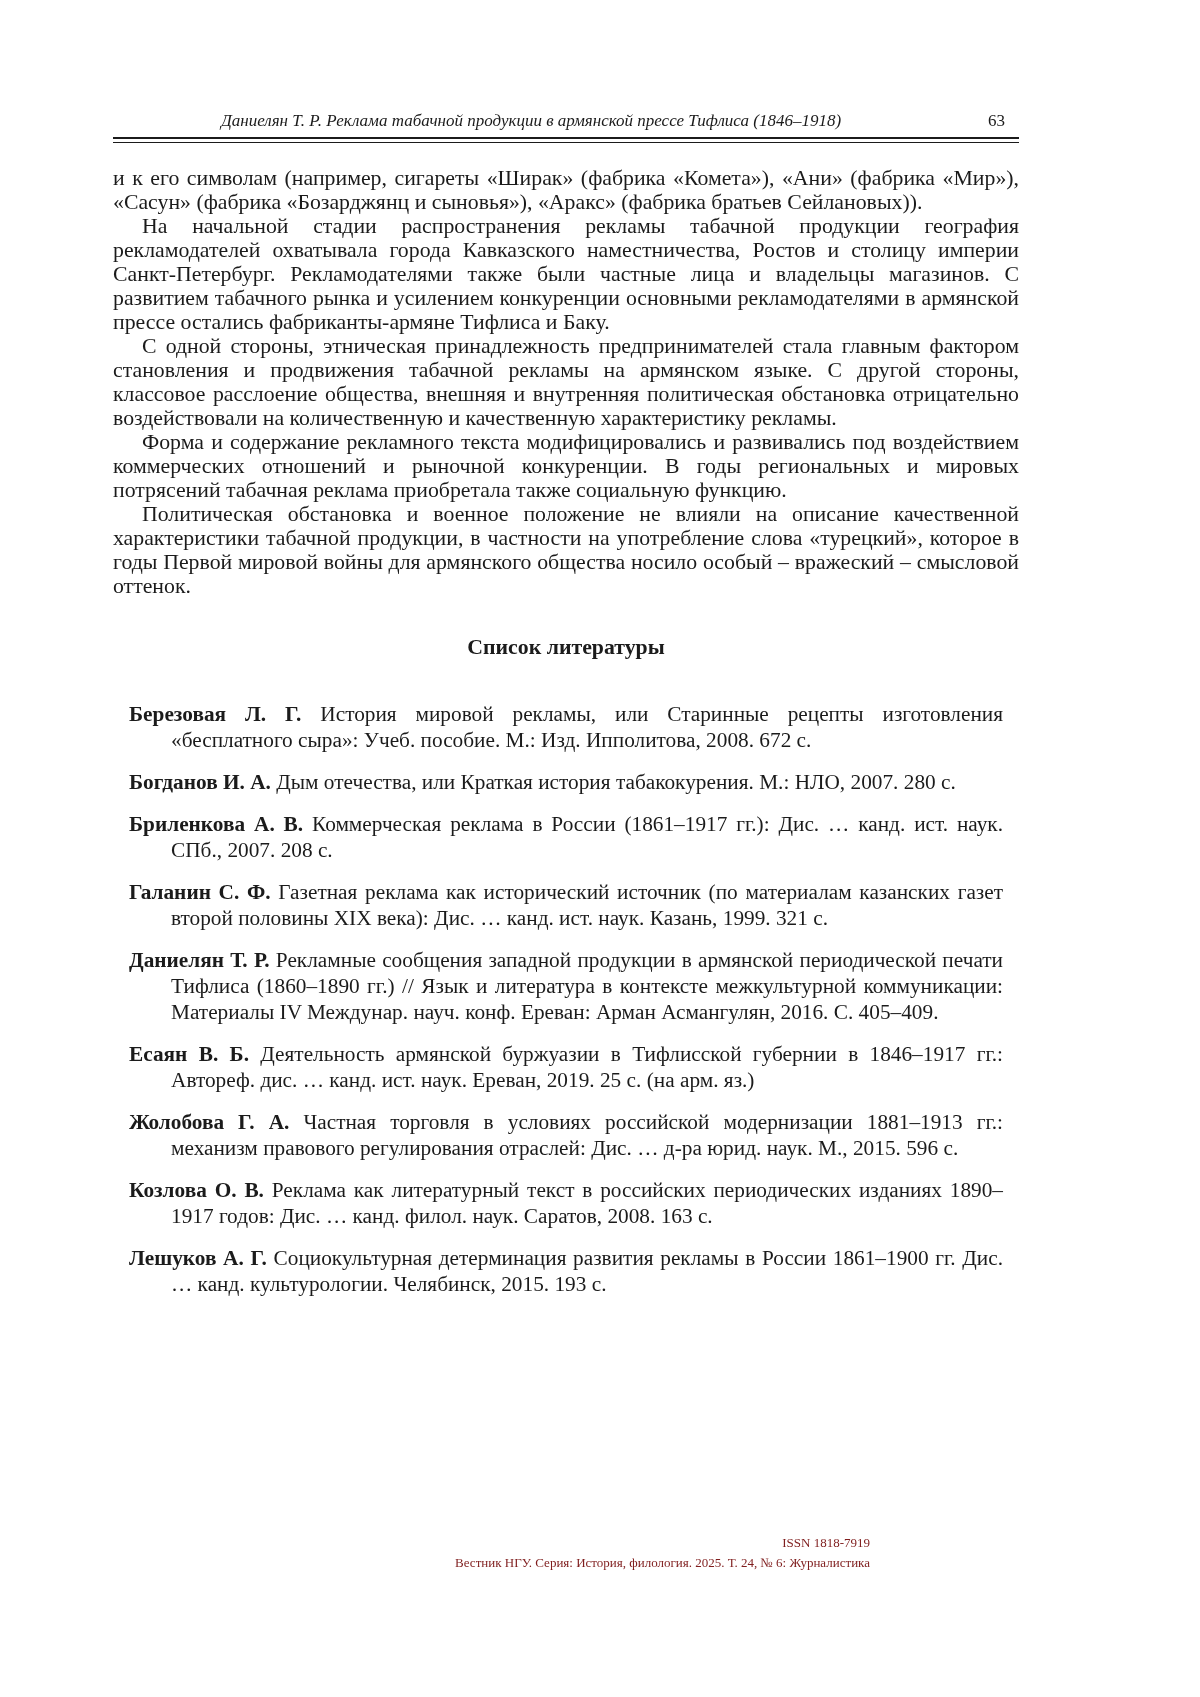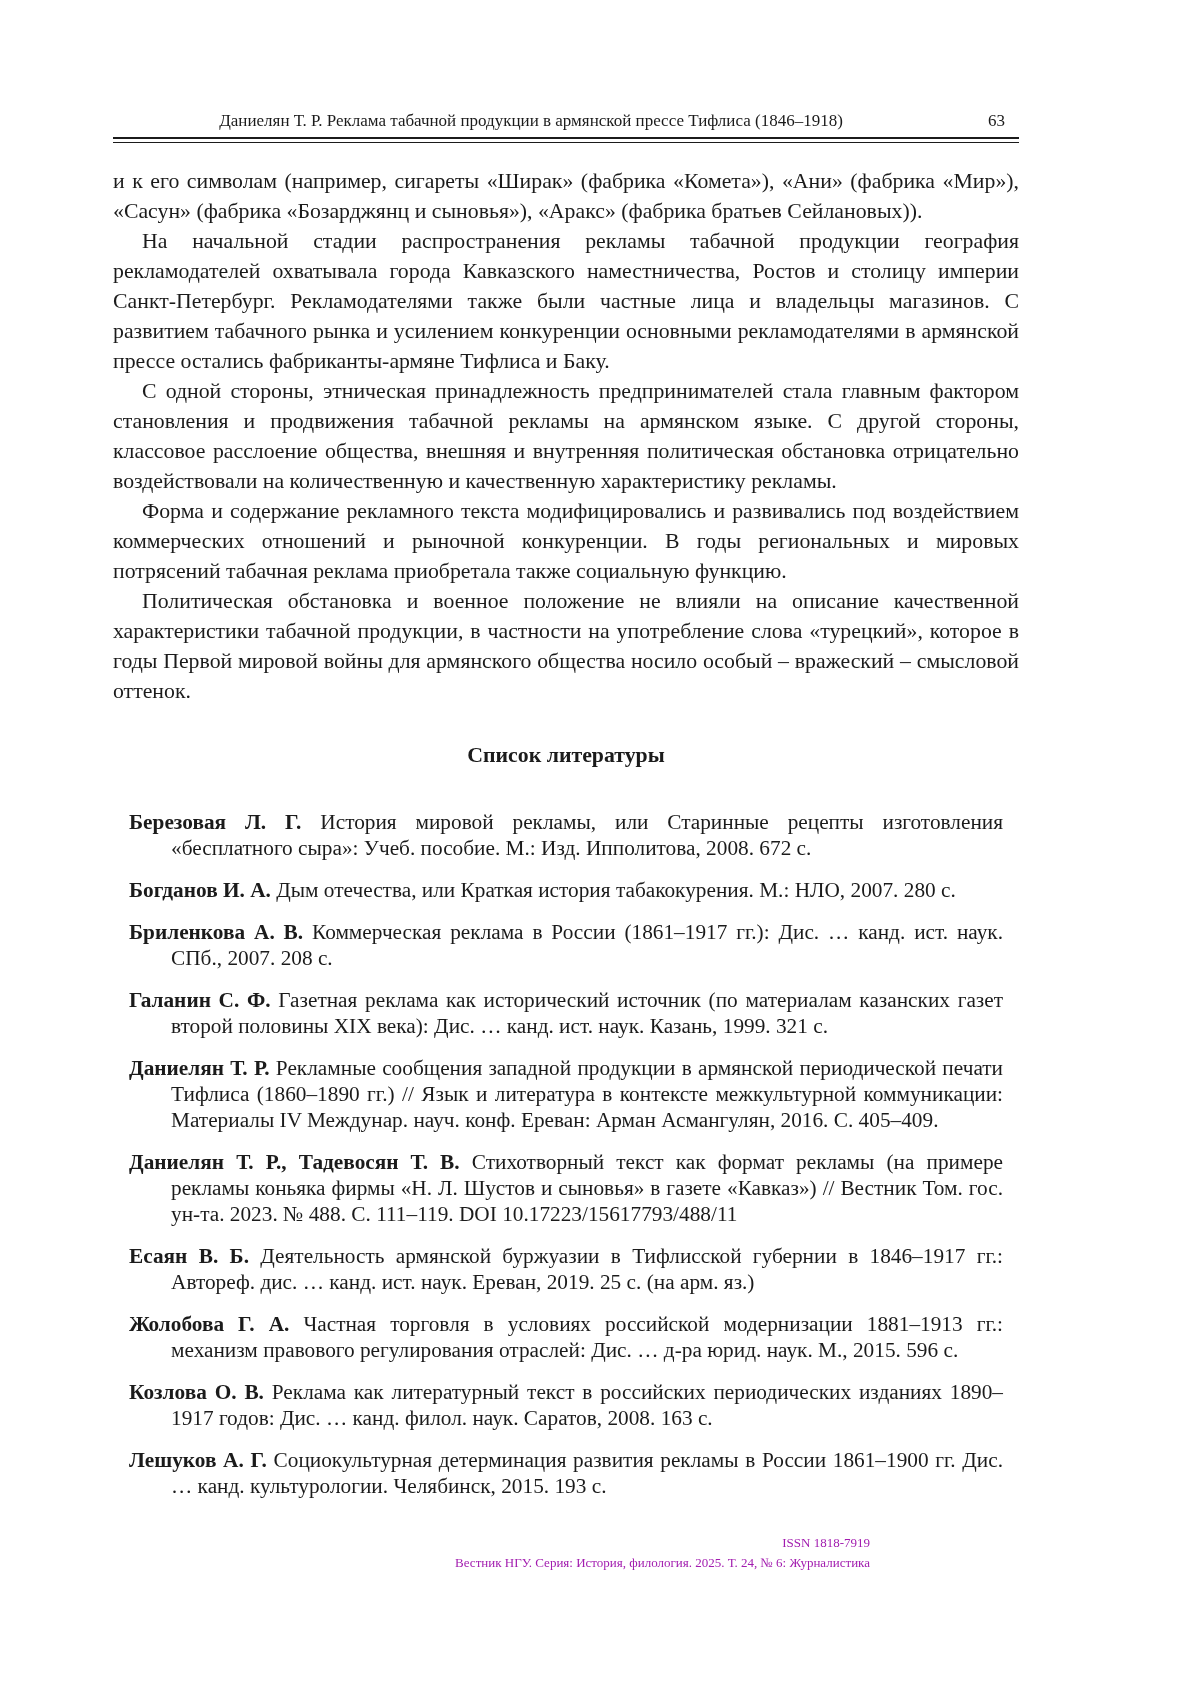--- a/index.html
+++ b/index.html
@@ -17,20 +17,21 @@
     left: 113px;
     width: 906px;
   }
   
   .page-header {
     top: 110px;
     height: 34px;
   }
   .running-head {
     text-align: center;
+    font-style: italic;
     font-size: 17px;
     line-height: 22px;
     padding-right: 70px;
     white-space: nowrap;
   }
   .page-number {
     position: absolute;
     top: 0;
     right: 14px;
     font-style: normal;
@@ -48,21 +49,21 @@
   }
   
   .article-body {
     top: 166px;
     font-size: 21.8px;
   }
   .article-body p {
     margin: 0;
     text-align: justify;
     text-indent: 29px;
-    line-height: 30px;
+    line-height: 24px;
   }
   .article-body p.continued { text-indent: 0; }
   
   .references-heading {
     margin: 36px 0 40px 0;
     text-align: center;
     font-weight: bold;
     font-size: 21.8px;
     line-height: 27px;
   }
@@ -77,21 +78,21 @@
   .ref b { font-weight: bold; }
   
   .page-footer {
     position: absolute;
     top: 1533px;
     left: 113px;
     width: 757px;
     text-align: right;
     font-size: 13px;
     line-height: 20px;
-    color: #a21caf;
+    color: #7f1d1d;
   }
   .page-footer div { white-space: nowrap; }
 </style>
 </head>
 <body>
 
 <div class="page">
 
   <div class="column page-header" style="position:absolute;">
     <div class="running-head">Даниелян Т. Р. Реклама табачной продукции в армянской прессе Тифлиса (1846–1918)</div>
@@ -107,21 +108,20 @@
     <p>Политическая обстановка и военное положение не влияли на описание качественной характеристики табачной продукции, в частности на употребление слова «турецкий», которое в годы Первой мировой войны для армянского общества носило особый – вражеский – смысловой оттенок.</p>
 
     <h2 class="references-heading">Список литературы</h2>
 
     <div class="reference-list">
       <p class="ref"><b>Березовая Л. Г.</b><span> История мировой рекламы, или Старинные рецепты изготовления «бесплатного сыра»: Учеб. пособие. М.: Изд. Ипполитова, 2008. 672 с.</span></p>
       <p class="ref"><b>Богданов И. А.</b><span> Дым отечества, или Краткая история табакокурения. М.: НЛО, 2007. 280 с.</span></p>
       <p class="ref"><b>Бриленкова А. В.</b><span> Коммерческая реклама в России (1861–1917 гг.): Дис. … канд. ист. наук. СПб., 2007. 208 с.</span></p>
       <p class="ref"><b>Галанин С. Ф.</b><span> Газетная реклама как исторический источник (по материалам казанских газет второй половины XIX века): Дис. … канд. ист. наук. Казань, 1999. 321 с.</span></p>
       <p class="ref"><b>Даниелян Т. Р.</b><span> Рекламные сообщения западной продукции в армянской периодической печати Тифлиса (1860–1890 гг.) // Язык и литература в контексте межкультурной коммуникации: Материалы IV Междунар. науч. конф. Ереван: Арман Асмангулян, 2016. С. 405–409.</span></p>
-      <p class="ref"><b>Даниелян Т. Р., Тадевосян Т. В.</b><span> Стихотворный текст как формат рекламы (на примере рекламы коньяка фирмы «Н. Л. Шустов и сыновья» в газете «Кавказ») // Вестник Том. гос. ун-та. 2023. № 488. С. 111–119. DOI 10.17223/15617793/488/11</span></p>
       <p class="ref"><b>Есаян В. Б.</b><span> Деятельность армянской буржуазии в Тифлисской губернии в 1846–1917 гг.: Автореф. дис. … канд. ист. наук. Ереван, 2019. 25 с. (на арм. яз.)</span></p>
       <p class="ref"><b>Жолобова Г. А.</b><span> Частная торговля в условиях российской модернизации 1881–1913 гг.: механизм правового регулирования отраслей: Дис. … д-ра юрид. наук. М., 2015. 596 с.</span></p>
       <p class="ref"><b>Козлова О. В.</b><span> Реклама как литературный текст в российских периодических изданиях 1890–1917 годов: Дис. … канд. филол. наук. Саратов, 2008. 163 с.</span></p>
       <p class="ref"><b>Лешуков А. Г.</b><span> Социокультурная детерминация развития рекламы в России 1861–1900 гг. Дис. … канд. культурологии. Челябинск, 2015. 193 с.</span></p>
     </div>
   </div>
 
   <div class="page-footer">
     <div>ISSN 1818-7919</div>
     <div>Вестник НГУ. Серия: История, филология. 2025. Т. 24, № 6: Журналистика</div>

